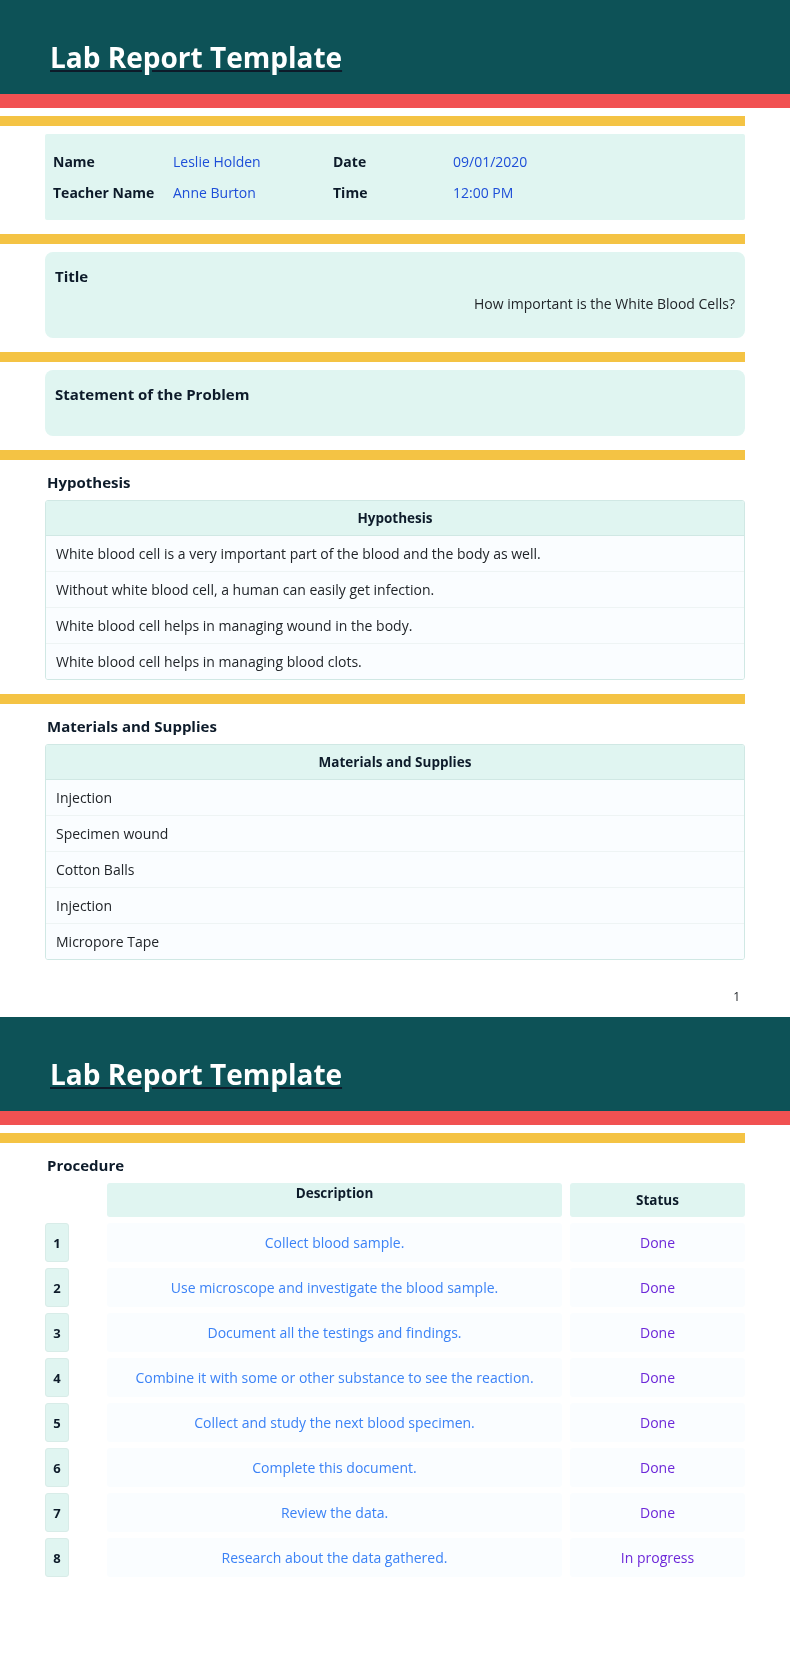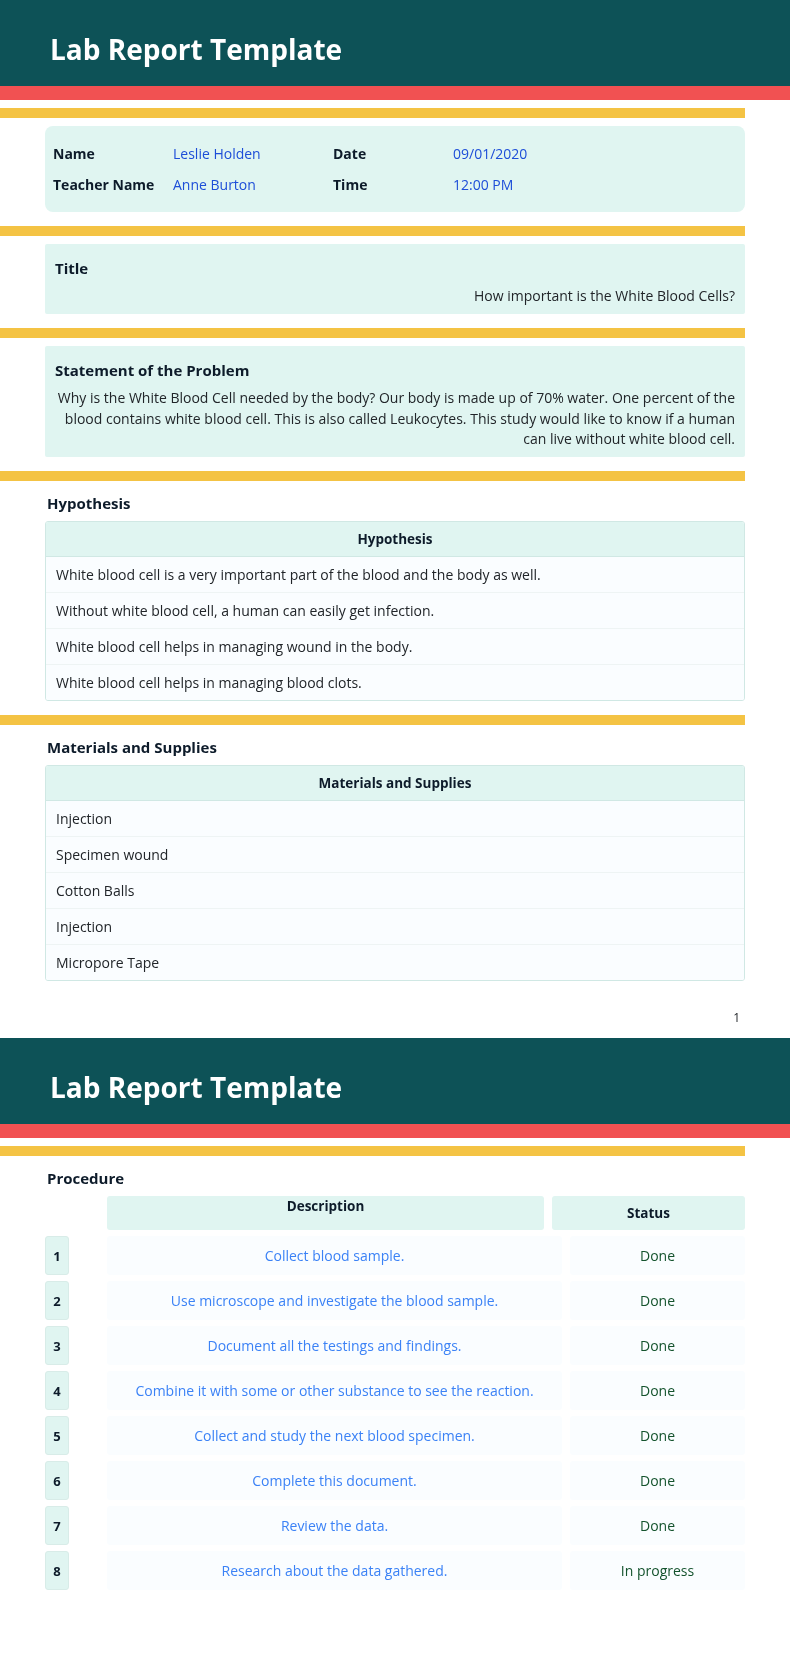--- a/index.html
+++ b/index.html
@@ -1,44 +1,44 @@
 <!DOCTYPE html>
 <html><head>
 <meta charset="utf-8">
 <style>
 * { margin: 0; padding: 0; box-sizing: border-box; }
 body { font-family: -apple-system, BlinkMacSystemFont, 'Segoe UI', 'Open Sans', sans-serif; background: #fff; color: #0d1b2a; width: 790px; }
 .page { position: relative; }
-.header-block { background: #0d5257; padding: 30px 50px 18px 50px; }
+.header-block { background: #0d5257; padding: 38px 50px 18px 50px; text-decoration: underline; }
 .header-title { color: #fff; font-size: 28px; font-weight: 700; }
 .red-strip { height: 14px; background: #f15152; }
 .content-wrap { padding: 0 45px; }
 .yellow-bar { height: 10px; background: #f4c344; margin: 14px 0 8px -45px; width: calc(100% + 45px); }
 .yellow-bar.first { margin-top: 8px; }
-.info-box { background: #e0f5f1; padding: 18px 8px 18px 8px; border-radius: 8px; }
+.info-box { background: #e0f5f1; padding: 18px 8px 18px 8px; border-radius: 2px; }
 .info-grid { display: grid; grid-template-columns: 110px 150px 110px 130px; gap: 12px 10px; align-items: start; }
 .info-label { font-weight: 700; font-size: 14px; color: #0d1b2a; }
 .info-val { font-size: 14px; color: #1d4ed8; }
-.section-box { background: #e0f5f1; padding: 14px 10px 8px 10px; border-radius: 2px; }
+.section-box { background: #e0f5f1; padding: 14px 10px 24px 10px; border-radius: 8px; }
 .section-title { font-weight: 700; font-size: 15px; color: #0d1b2a; margin-bottom: 8px; }
 .section-text { font-size: 14px; color: #212529; line-height: 1.45; text-align: right; }
 .outer-title { font-weight: 700; font-size: 15px; color: #0d1b2a; margin: 12px 0 8px 2px; }
 .table { border: 1px solid #d0e8e4; border-radius: 3px; overflow: hidden; }
 .th { background: #e0f5f1; text-align: center; font-weight: 700; font-size: 13.5px; padding: 8px; border-bottom: 1px solid #d0e8e4; }
 .td { background: #fafdff; font-size: 14px; padding: 8px 10px; border-top: 1px solid #eef4f4; color: #212529; }
 .td:first-of-type { border-top: none; }
 .page-num { text-align: right; font-size: 12px; color: #212529; padding: 28px 50px 12px 0; }
 .proc-row { display: flex; gap: 8px; margin-bottom: 6px; align-items: stretch; }
 .proc-num { width: 24px; background: #e0f5f1; border: 1px solid #d8ece8; border-radius: 3px; display: flex; align-items: center; justify-content: center; font-weight: 700; font-size: 13px; color: #0d1b2a; }
 .proc-desc { flex: 1; background: #fafdff; border-radius: 3px; padding: 10px 12px; font-size: 14px; text-align: center; color: #3b82f6; display: flex; align-items: center; justify-content: center; margin-left: 30px; }
-.proc-status { width: 175px; background: #fafdff; border-radius: 3px; padding: 10px; font-size: 14px; text-align: right; color: #14532d; display: flex; align-items: center; justify-content: center; }
+.proc-status { width: 175px; background: #fafdff; border-radius: 3px; padding: 10px; font-size: 14px; text-align: right; color: #6d28d9; display: flex; align-items: center; justify-content: center; }
 .proc-head { display: flex; gap: 8px; margin-bottom: 6px; }
 .proc-head-spacer { width: 24px; }
 .proc-head-desc { flex: 1; background: #e0f5f1; border-radius: 3px; padding: 1px; text-align: center; font-weight: 700; font-size: 13.5px; margin-left: 30px; }
-.proc-head-status { width: 193px; background: #e0f5f1; border-radius: 3px; padding: 8px; text-align: center; font-weight: 700; font-size: 13.5px; }
+.proc-head-status { width: 175px; background: #e0f5f1; border-radius: 3px; padding: 8px; text-align: center; font-weight: 700; font-size: 13.5px; }
 </style>
 </head>
 <body>
 
 <div class="page">
   <div class="header-block">
     <div class="header-title">Lab Report Template</div>
   </div>
   <div class="red-strip"></div>
 
@@ -62,21 +62,20 @@
 
     <div class="section-box">
       <div class="section-title">Title</div>
       <div class="section-text">How important is the White Blood Cells?</div>
     </div>
 
     <div class="yellow-bar"></div>
 
     <div class="section-box">
       <div class="section-title">Statement of the Problem</div>
-      <div class="section-text">Why is the White Blood Cell needed by the body? Our body is made up of 70% water. One percent of the blood contains white blood cell. This is also called Leukocytes. This study would like to know if a human can live without white blood cell.</div>
     </div>
 
     <div class="yellow-bar"></div>
 
     <div class="outer-title">Hypothesis</div>
     <div class="table">
       <div class="th">Hypothesis</div>
       <div id="hyp-rows">
           <div class="td">White blood cell is a very important part of the blood and the body as well.</div>
           <div class="td">Without white blood cell, a human can easily get infection.</div>

